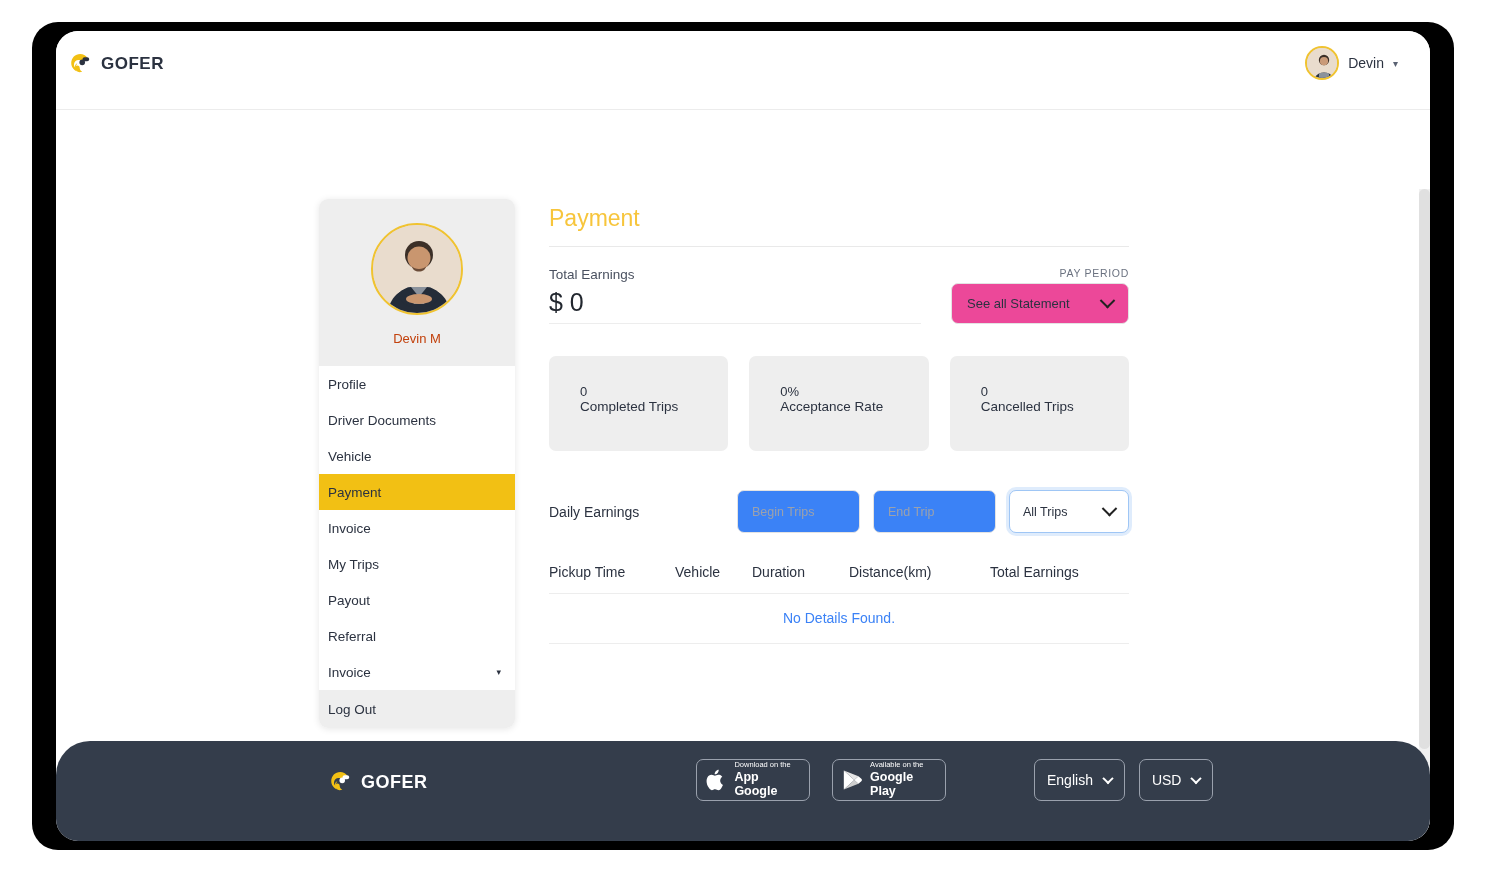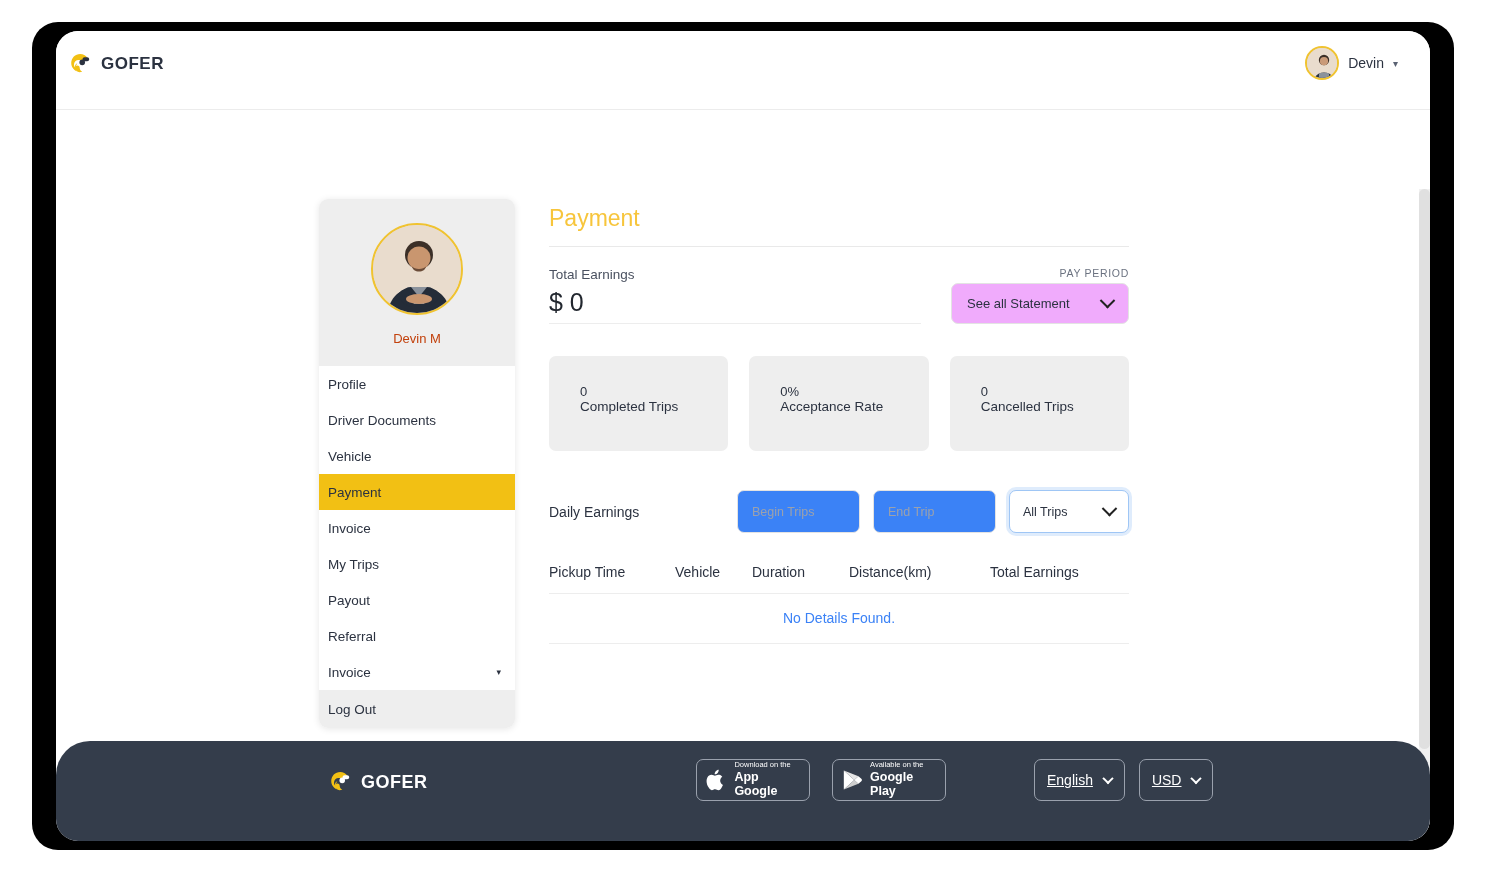--- a/index.html
+++ b/index.html
@@ -119,21 +119,21 @@
     border-bottom: 1px solid #ededed;
   }
   .payperiod {
     position: absolute; right: 0; top: 0;
     font-size: 10.5px; letter-spacing: 0.7px; color: #6b7280;
   }
   .statement-select {
     position: absolute; right: 0; top: 16px;
     width: 178px; height: 41px;
     border: 1px solid #e3e3e3; border-radius: 7px;
-    background: #f0abfc;
+    background: #ec4899;
     display: flex; align-items: center; justify-content: space-between;
     padding: 0 15px;
     font-size: 13px; color: #2b3240;
     cursor: pointer;
   }
   .chev {
     width: 11px; height: 11px;
     border-right: 2px solid #222; border-bottom: 2px solid #222;
     transform: rotate(45deg) translate(-2px,-2px);
   }
@@ -220,21 +220,21 @@
   .badge-top { font-size: 7.5px; }
   .badge-bot { font-size: 12.5px; font-weight: 700; }
   .foot-selects {
     position: absolute; left: 978px; top: 18px;
     display: flex; gap: 14px;
   }
   .foot-select {
     height: 42px; border: 1px solid #9aa1ad; border-radius: 7px;
     display: flex; align-items: center; justify-content: space-between;
     gap: 11px; padding: 0 12px;
-    color: #ffffff; font-size: 14px; cursor: pointer; text-decoration: underline;
+    color: #ffffff; font-size: 14px; cursor: pointer;
   }
   .foot-select .v {
     width: 8px; height: 8px;
     border-right: 2px solid #fff; border-bottom: 2px solid #fff;
     transform: rotate(45deg) translate(-1px,-1px);
   }
 </style>
 </head>
 <body>
 

